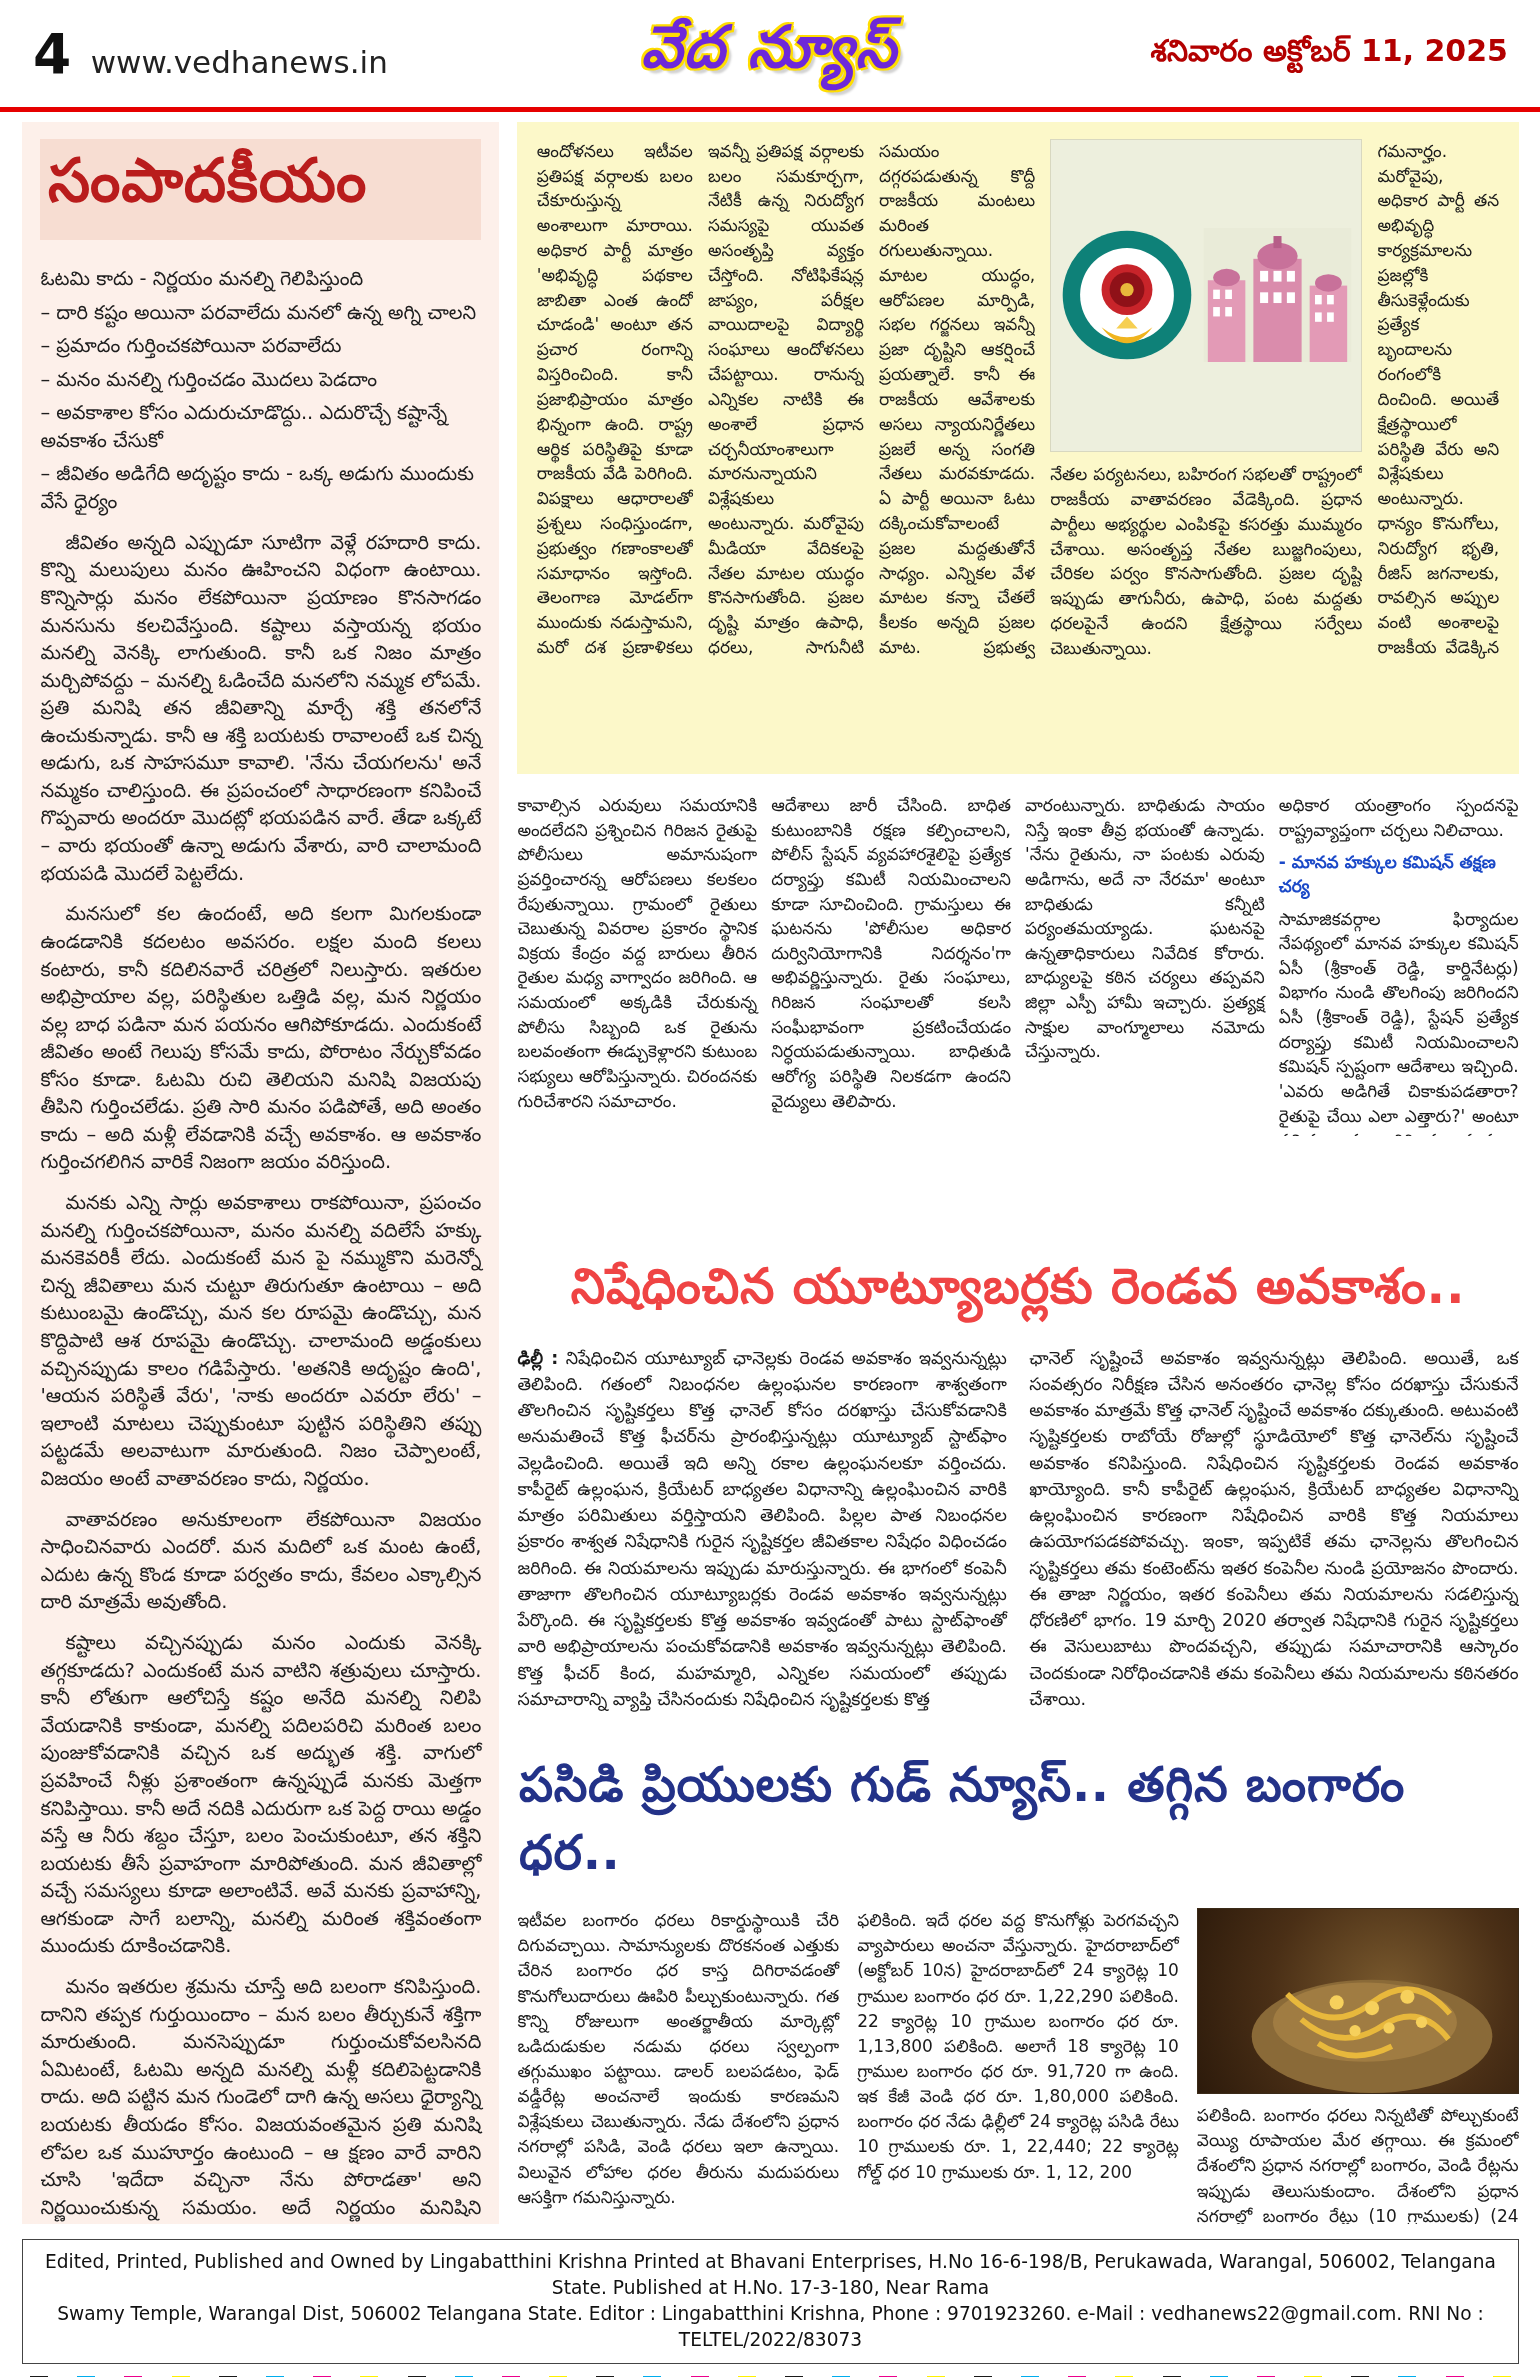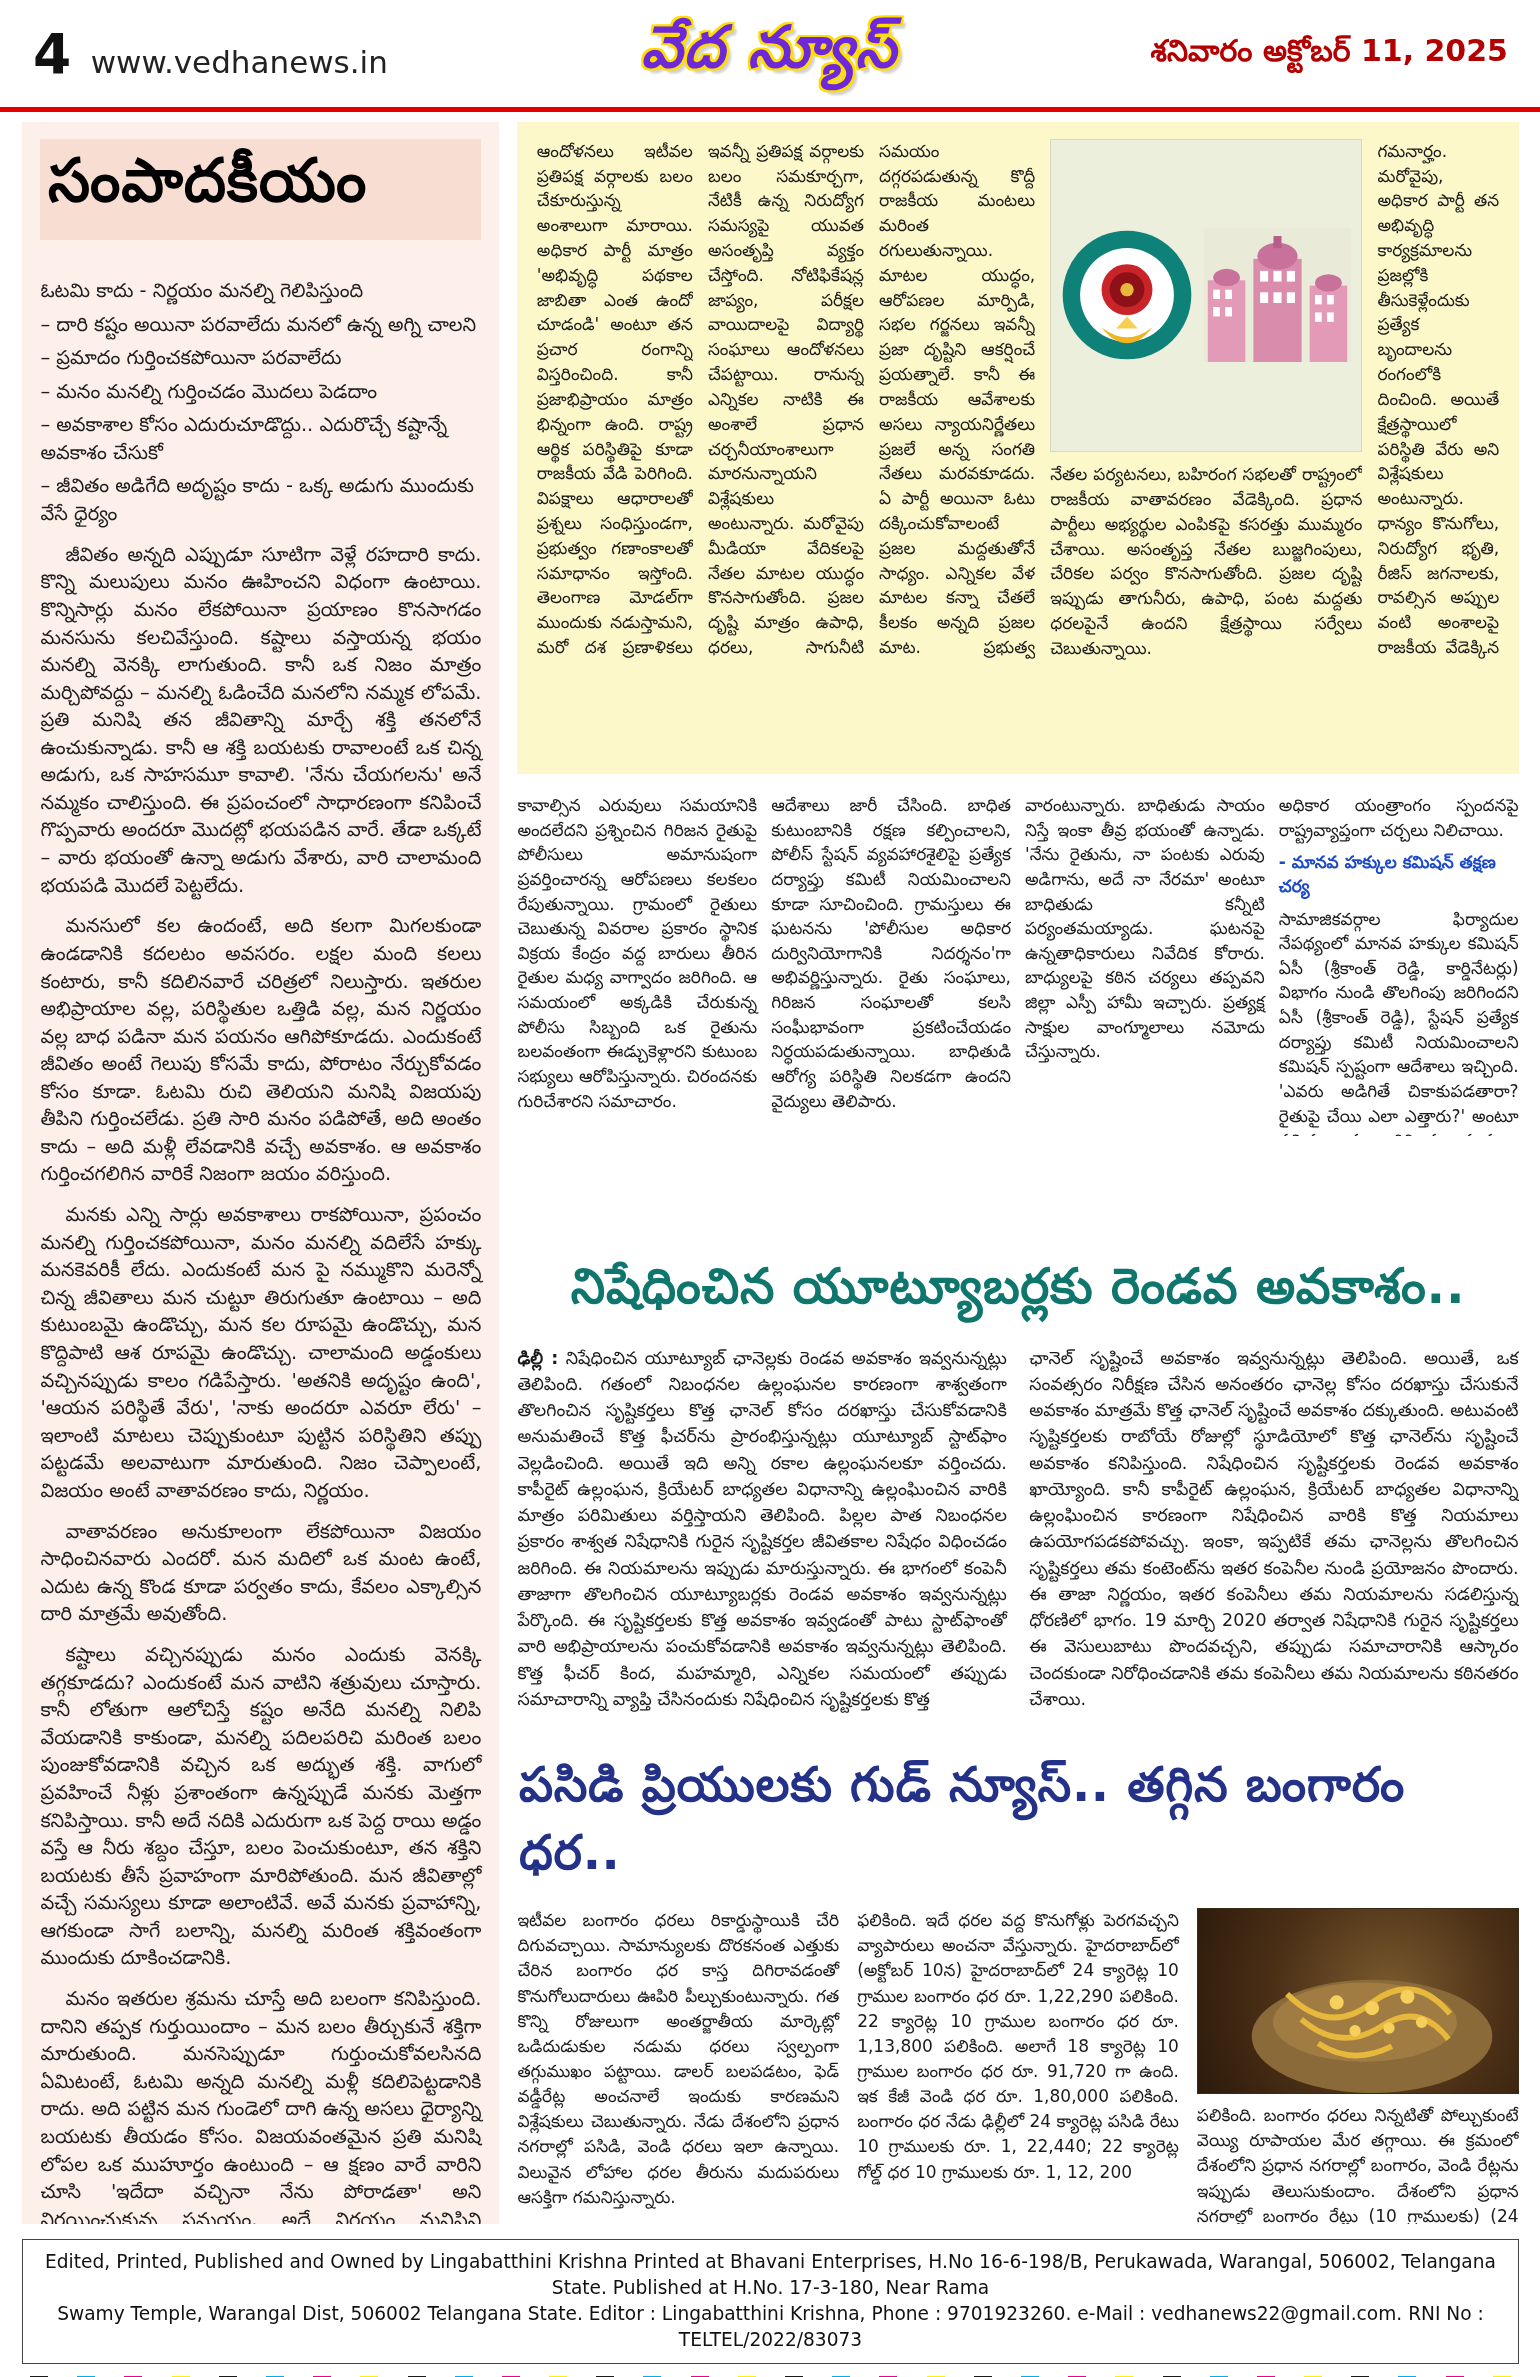--- a/index.html
+++ b/index.html
@@ -25,22 +25,22 @@
   .edition-date { font-size: 30px; font-weight: bold; color:#b30000; }
 
   
   .content { display:grid; grid-template-columns: 477px 1fr; gap: 18px; padding: 10.4px 22.4px 0 22.4px; }
 
   
   .editorial {
     background:#fdf0ea; height: 2102px; overflow:hidden; padding: 16.4px 18px;
   }
   .editorial-title {
-    font-size: 60px; font-weight: bold; color:#000000; background:#f7ddd2;
-    padding: 6px 7.5px 10.4px 7.5px; margin-bottom: 37px; letter-spacing:0.7px;
+    font-size: 60px; font-weight: bold; color:#b91c1c; background:#f7ddd2;
+    padding: 6px 7.5px 10.4px 7.5px; margin-bottom: 25px; letter-spacing:0.7px;
   }
   .editorial-body { font-size: 19.4px; line-height: 1.42; text-align: justify; color:#1d1d1d; }
   .intro-line { margin-bottom: 6px; text-align:left; }
   .editorial-body p { margin: 13.4px 0; text-indent: 25px; }
 
   
   .right-col { display:flex; flex-direction:column; gap: 18.6px; }
   .art-headline { font-weight: 800; letter-spacing: 0.7px; }
 
   
@@ -64,21 +64,21 @@
   .art-nalgonda .art-headline { font-size: 51px; color:#1a2a80; margin: 1.5px 0 16.4px 1.5px; }
   .nalgonda-body {
     display:grid; grid-template-columns: repeat(4, 1fr); gap: 14px;
     height: 343px; overflow:hidden;
     font-size: 17px; line-height: 1.45; text-align: justify;
   }
   .subhead-blue { color:#1b49c8; font-weight:bold; margin: 7.5px 0; text-align:left; }
 
   
   .art-youtube { height: 481px; overflow:hidden; }
-  .art-youtube .art-headline { font-size: 49px; color:#0f766e; text-align:center; margin: 3px 0 18px 0; }
+  .art-youtube .art-headline { font-size: 49px; color:#ef4444; text-align:center; margin: 3px 0 18px 0; }
   .youtube-body {
     display:grid; grid-template-columns: 1fr 1fr; gap: 22.4px;
     height: 388px; overflow:hidden;
     font-size: 17.5px; line-height: 1.5; text-align: justify;
   }
 
   
   .art-gold { height: 470px; overflow:hidden; }
   .art-gold .art-headline { font-size: 48px; color:#233288; margin: 1.5px 0 16.4px 1.5px; }
   .gold-body {

